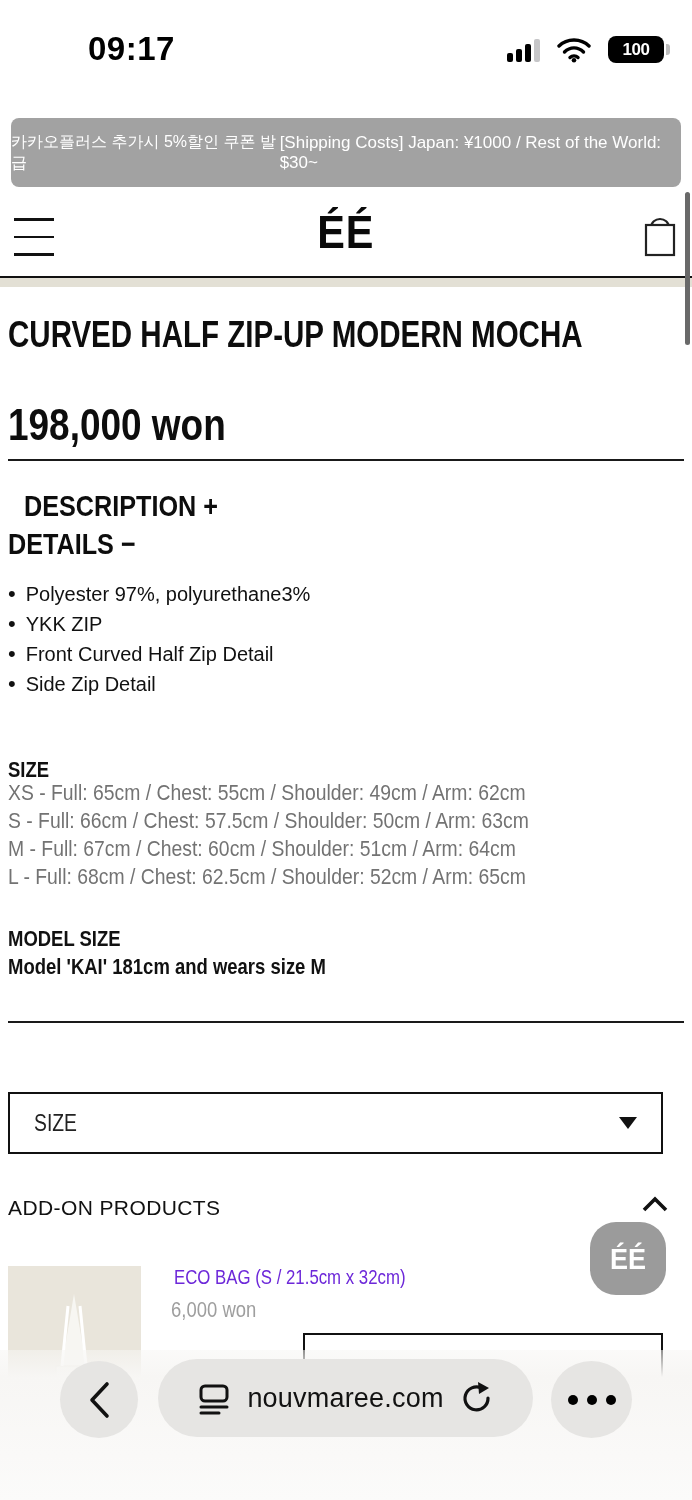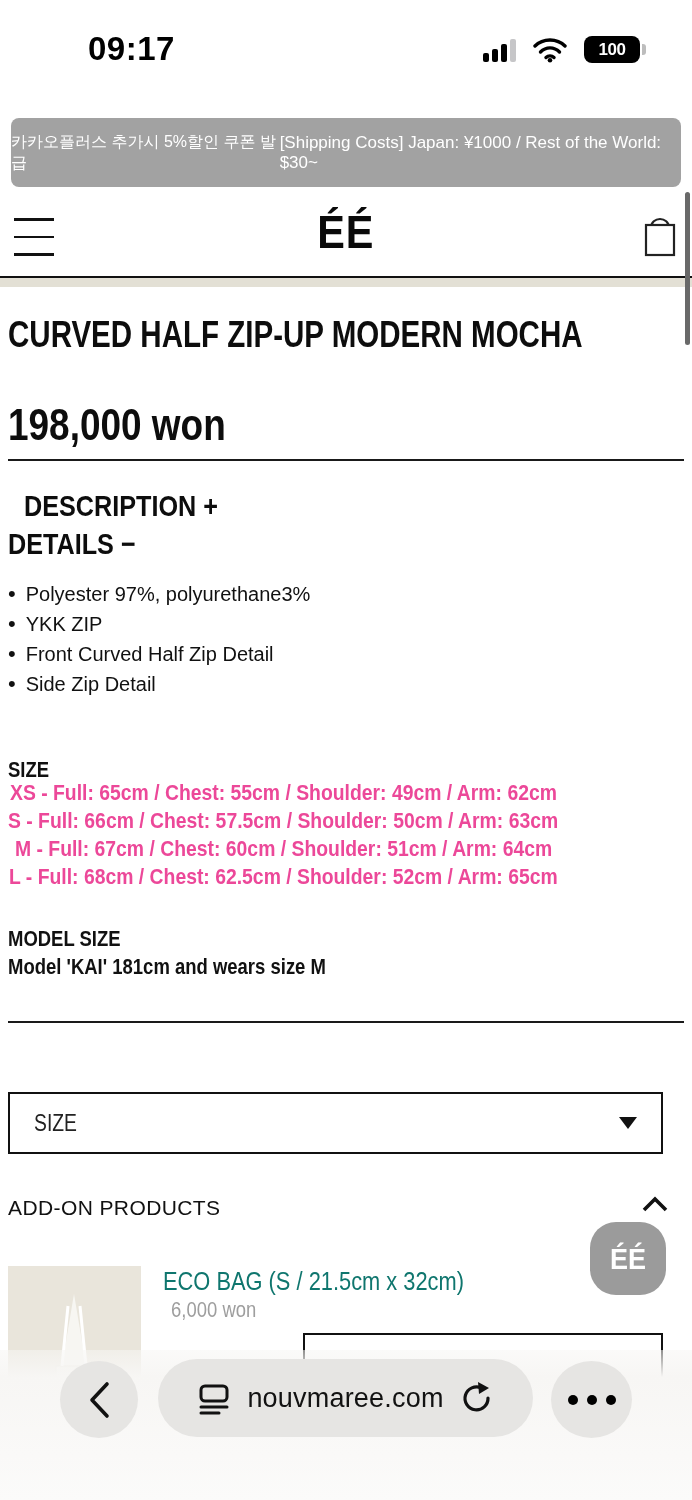--- a/index.html
+++ b/index.html
@@ -5,21 +5,21 @@
   * { margin:0; padding:0; box-sizing:border-box; }
   html,body { width:692px; height:1500px; background:#fff; overflow:hidden;
               font-family:"Liberation Sans", sans-serif; }
   .frame { position:relative; width:692px; height:1500px; background:#fff; }
 
   
   .cx { display:inline-block; transform:scaleX(.84); transform-origin:0 50%; white-space:nowrap; }
 
   
   .status-time { position:absolute; left:88px; top:30px; font-size:33px; font-weight:700; color:#000; letter-spacing:.5px; }
-  .status-icons { position:absolute; right:52px; top:36px; display:flex; align-items:center; gap:17px; }
+  .status-icons { position:absolute; right:28px; top:36px; display:flex; align-items:center; gap:17px; }
   .sig { display:flex; align-items:flex-end; gap:3px; height:24px; }
   .sig i { display:block; width:6px; border-radius:2px; background:#000; }
   .sig i.off { background:#c6c6c8; }
   .batt { position:relative; width:56px; height:27px; background:#000; border-radius:8px;
           display:flex; align-items:center; justify-content:center; }
   .batt span { color:#fff; font-size:17px; font-weight:700; letter-spacing:-.5px; }
   .batt::after { content:""; position:absolute; right:-6px; top:8px; width:4px; height:11px;
                  background:#bdbdbd; border-radius:0 3px 3px 0; }
 
   
@@ -46,39 +46,39 @@
   .hr1 { position:absolute; left:8px; top:459px; width:676px; height:2px; background:#1a1a1a; }
   .sec-desc { position:absolute; left:24px; top:489px; font-size:30px; font-weight:800; color:#0d0d0d; }
   .sec-det  { position:absolute; left:8px; top:527px; font-size:30px; font-weight:800; color:#0d0d0d; }
 
   .bullets { position:absolute; left:8px; top:579px; }
   .bullets div { font-size:20px; color:#111; height:30px; line-height:30px; }
   .bullets div::before { content:"\2022"; font-size:22px; margin-right:10px; }
 
   .size-head  { position:absolute; left:8px; top:757px; font-size:22px; font-weight:700; color:#111; }
   .size-rows  { position:absolute; left:8px; top:779px; }
-  .size-rows div { height:28px; line-height:28px; font-size:22px; font-weight:700; color:#ec4899;text-align:center; }
+  .size-rows div { height:28px; line-height:28px; font-size:22px; font-weight:400; color:#737373; }
   .size-rows .cx { transform:scaleX(.88); }
 
   .model-head { position:absolute; left:8px; top:926px; font-size:22px; font-weight:700; color:#111; }
   .model-info { position:absolute; left:8px; top:954px; font-size:22px; font-weight:700; color:#111; }
   .hr2 { position:absolute; left:8px; top:1021px; width:676px; height:2px; background:#1a1a1a; }
 
   
   .size-select { position:absolute; left:8px; top:1092px; width:655px; height:62px; border:2px solid #111;
                  background:#fff; display:flex; align-items:center; padding:0 24px; cursor:pointer; }
   .size-select .lbl { font-size:23px; color:#222; font-weight:500; }
   .size-select .caret { margin-left:auto; width:0; height:0; border-left:9px solid transparent;
                         border-right:9px solid transparent; border-top:12px solid #111; }
 
   
   .addon-head { position:absolute; left:8px; top:1196px; font-size:21px; color:#111; letter-spacing:.4px; }
   .addon-collapse { position:absolute; left:640px; top:1194px; width:32px; height:28px; cursor:pointer; }
   .thumb { position:absolute; left:8px; top:1266px; width:133px; height:122px; background:#e9e5db; overflow:hidden; }
-  .addon-name  { position:absolute; left:163px; top:1266px; font-size:26px; font-weight:500; color:#0f766e; }
+  .addon-name  { position:absolute; left:174px; top:1266px; font-size:20px; font-weight:500; color:#6d28d9; }
   .addon-price { position:absolute; left:171px; top:1297px; font-size:22px; font-weight:500; color:#9e9e9e; }
   .qty-box { position:absolute; left:303px; top:1333px; width:360px; height:60px; border:2.5px solid #111; background:#fff; }
 
   
   .float-btn { position:absolute; left:590px; top:1222px; width:76px; height:73px; background:#9b9b9b;
                border-radius:26px; display:flex; align-items:center; justify-content:center; cursor:pointer; z-index:5; }
   .float-btn span { color:#fff; font-size:30px; font-weight:800; display:inline-block; transform:scaleX(.9); }
 
   
   .bbar-bg { position:absolute; left:0; top:1350px; width:692px; height:150px; z-index:8;

